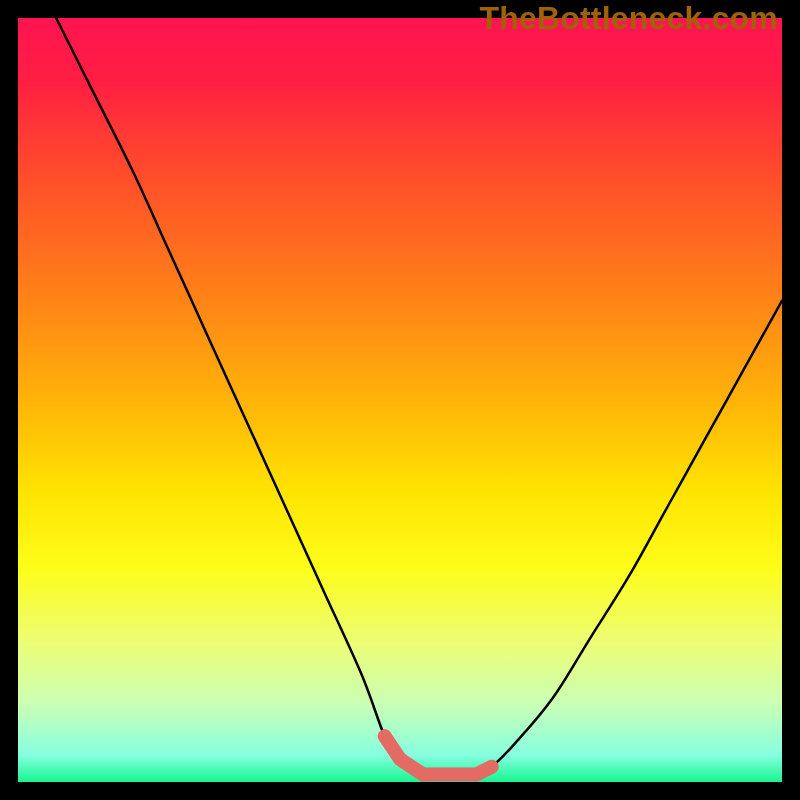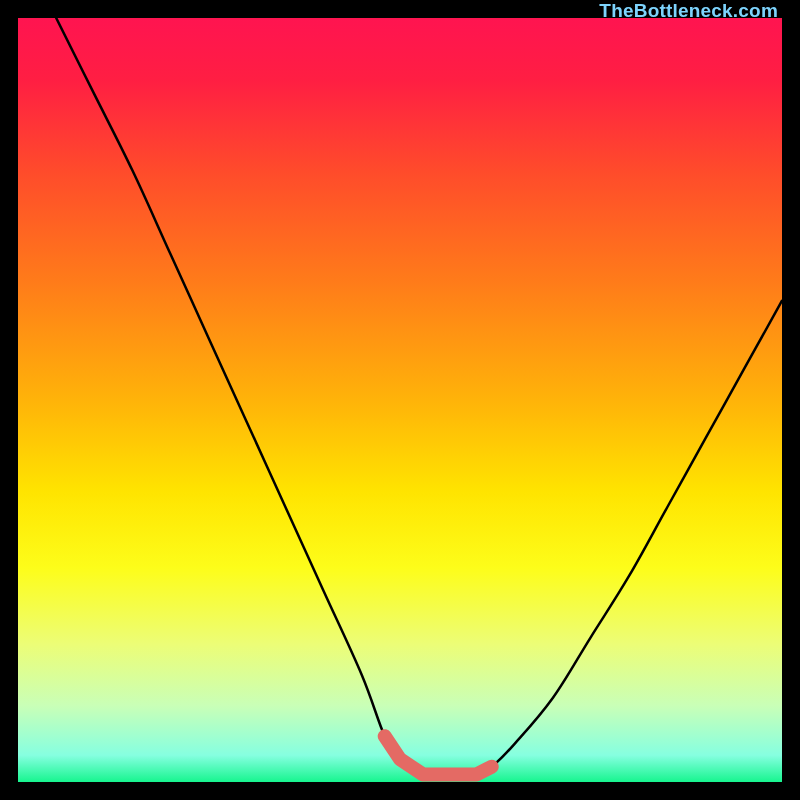--- a/index.html
+++ b/index.html
@@ -16,22 +16,22 @@
     left: 18px;
     top: 18px;
     width: 764px;
     height: 764px;
     background: #000;
   }
   .watermark {
     position: absolute;
     top: 0px;
     right: 22px;
-    color: #7dd3fc;
-    font-size: 19px;
+    color: #a16207;
+    font-size: 32px;
     font-weight: 600;
     letter-spacing: 0.2px;
     z-index: 10;
   }
   svg {
     display: block;
   }
 </style>
 </head>
 <body>

